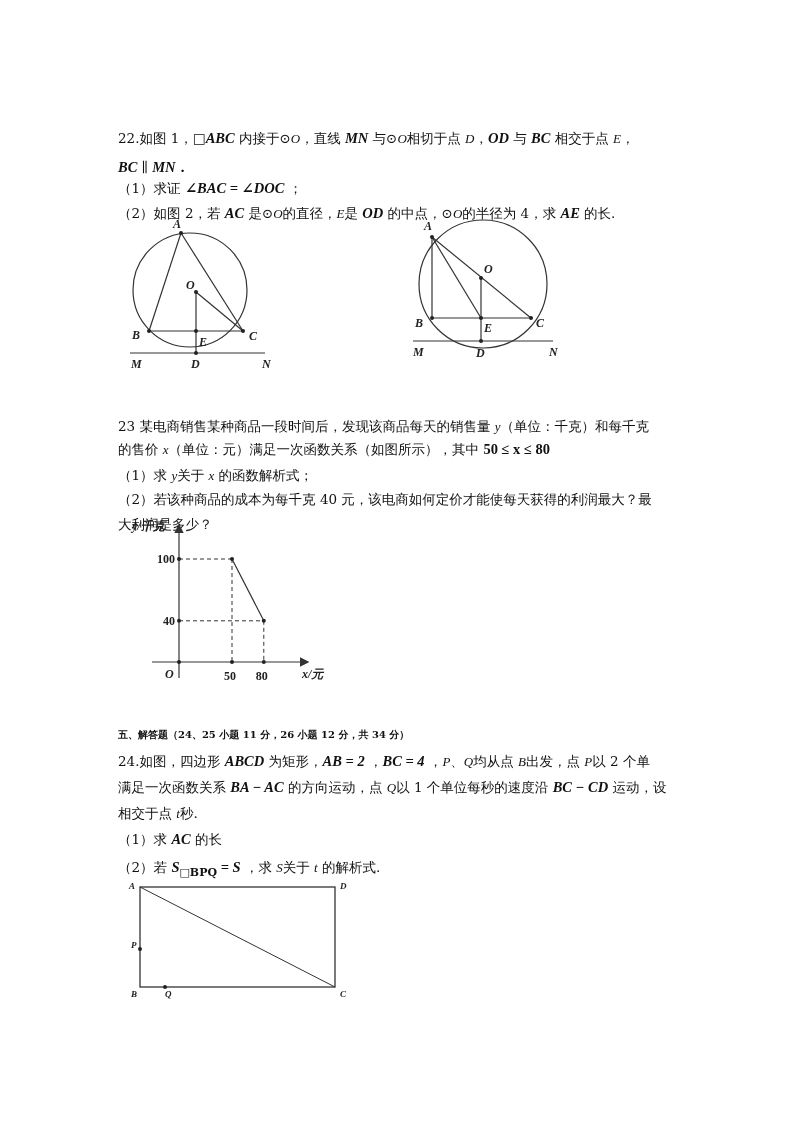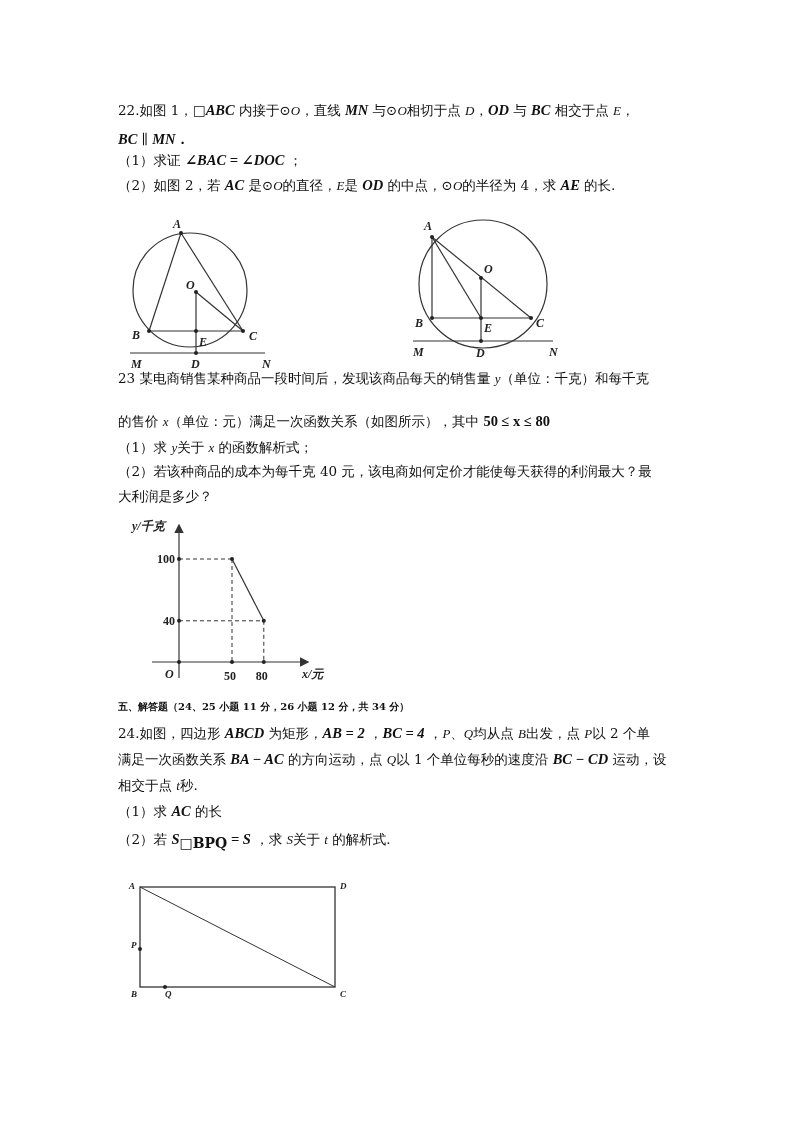--- a/index.html
+++ b/index.html
@@ -1,22 +1,22 @@
 <!DOCTYPE html>
 <html><head>
 <meta charset="utf-8">
 <style>
   html, body { margin:0; padding:0; background:#ffffff; }
   body { width:794px; height:1123px; position:relative; overflow:hidden;
          font-family:"DejaVu Serif", "Liberation Serif", serif; color:#111; }
-  .line { position:absolute; left:118px; font-size:13.5px; line-height:20px; white-space:nowrap; }
+  .line { position:absolute; left:118px; font-size:13.5px; line-height:20px; white-space:nowrap;margin-top:28px; }
   .m { font-family:"Liberation Serif", "DejaVu Serif", serif; font-style:italic; font-weight:bold; font-size:14.5px; }
   .v { font-family:"Liberation Serif", "DejaVu Serif", serif; font-style:italic; font-size:13px; }
   .b { font-weight:bold; }
-  .sub { font-size:14px; vertical-align:-4px; font-weight:bold; font-style:normal; }
+  .sub { font-size:11px; vertical-align:-4px; font-weight:bold; font-style:normal; }
   svg { position:absolute; left:0; top:0; overflow:visible; }
   svg text { font-family:"Liberation Serif", "DejaVu Serif", serif; font-style:italic; font-weight:bold; font-size:12px; fill:#222; }
   svg .plain { font-style:normal; }
   .stroke { stroke:#333; stroke-width:1.2; fill:none; }
   .dash { stroke:#333; stroke-width:1; stroke-dasharray:4 3; fill:none; }
   .dot { fill:#222; }
 </style>
 </head>
 <body>
 
@@ -74,21 +74,21 @@
   <text x="424" y="230">A</text>
   <text x="484" y="273">O</text>
   <text x="415" y="327">B</text>
   <text x="536" y="327">C</text>
   <text x="484" y="332">E</text>
   <text x="413" y="356">M</text>
   <text x="476" y="357">D</text>
   <text x="549" y="356">N</text>
 </svg>
 
-<div class="line" style="top:368px">
+<div class="line" style="top:388px">
   <span>23 某电商销售某种商品一段时间后，发现该商品每天的销售量 </span><span class="v">y</span><span>（单位：千克）和每千克</span>
 </div>
 <div class="line" style="top:411px">
   <span>的售价 </span><span class="v">x</span><span>（单位：元）满足一次函数关系（如图所示），其中 </span><span class="m" style="font-style:normal">50 ≤ x ≤ 80</span>
 </div>
 <div class="line" style="top:437px">
   <span>（1）求 </span><span class="v">y</span><span>关于 </span><span class="v">x</span><span> 的函数解析式；</span>
 </div>
 <div class="line" style="top:461px">
   <span>（2）若该种商品的成本为每千克 40 元，该电商如何定价才能使每天获得的利润最大？最</span>

